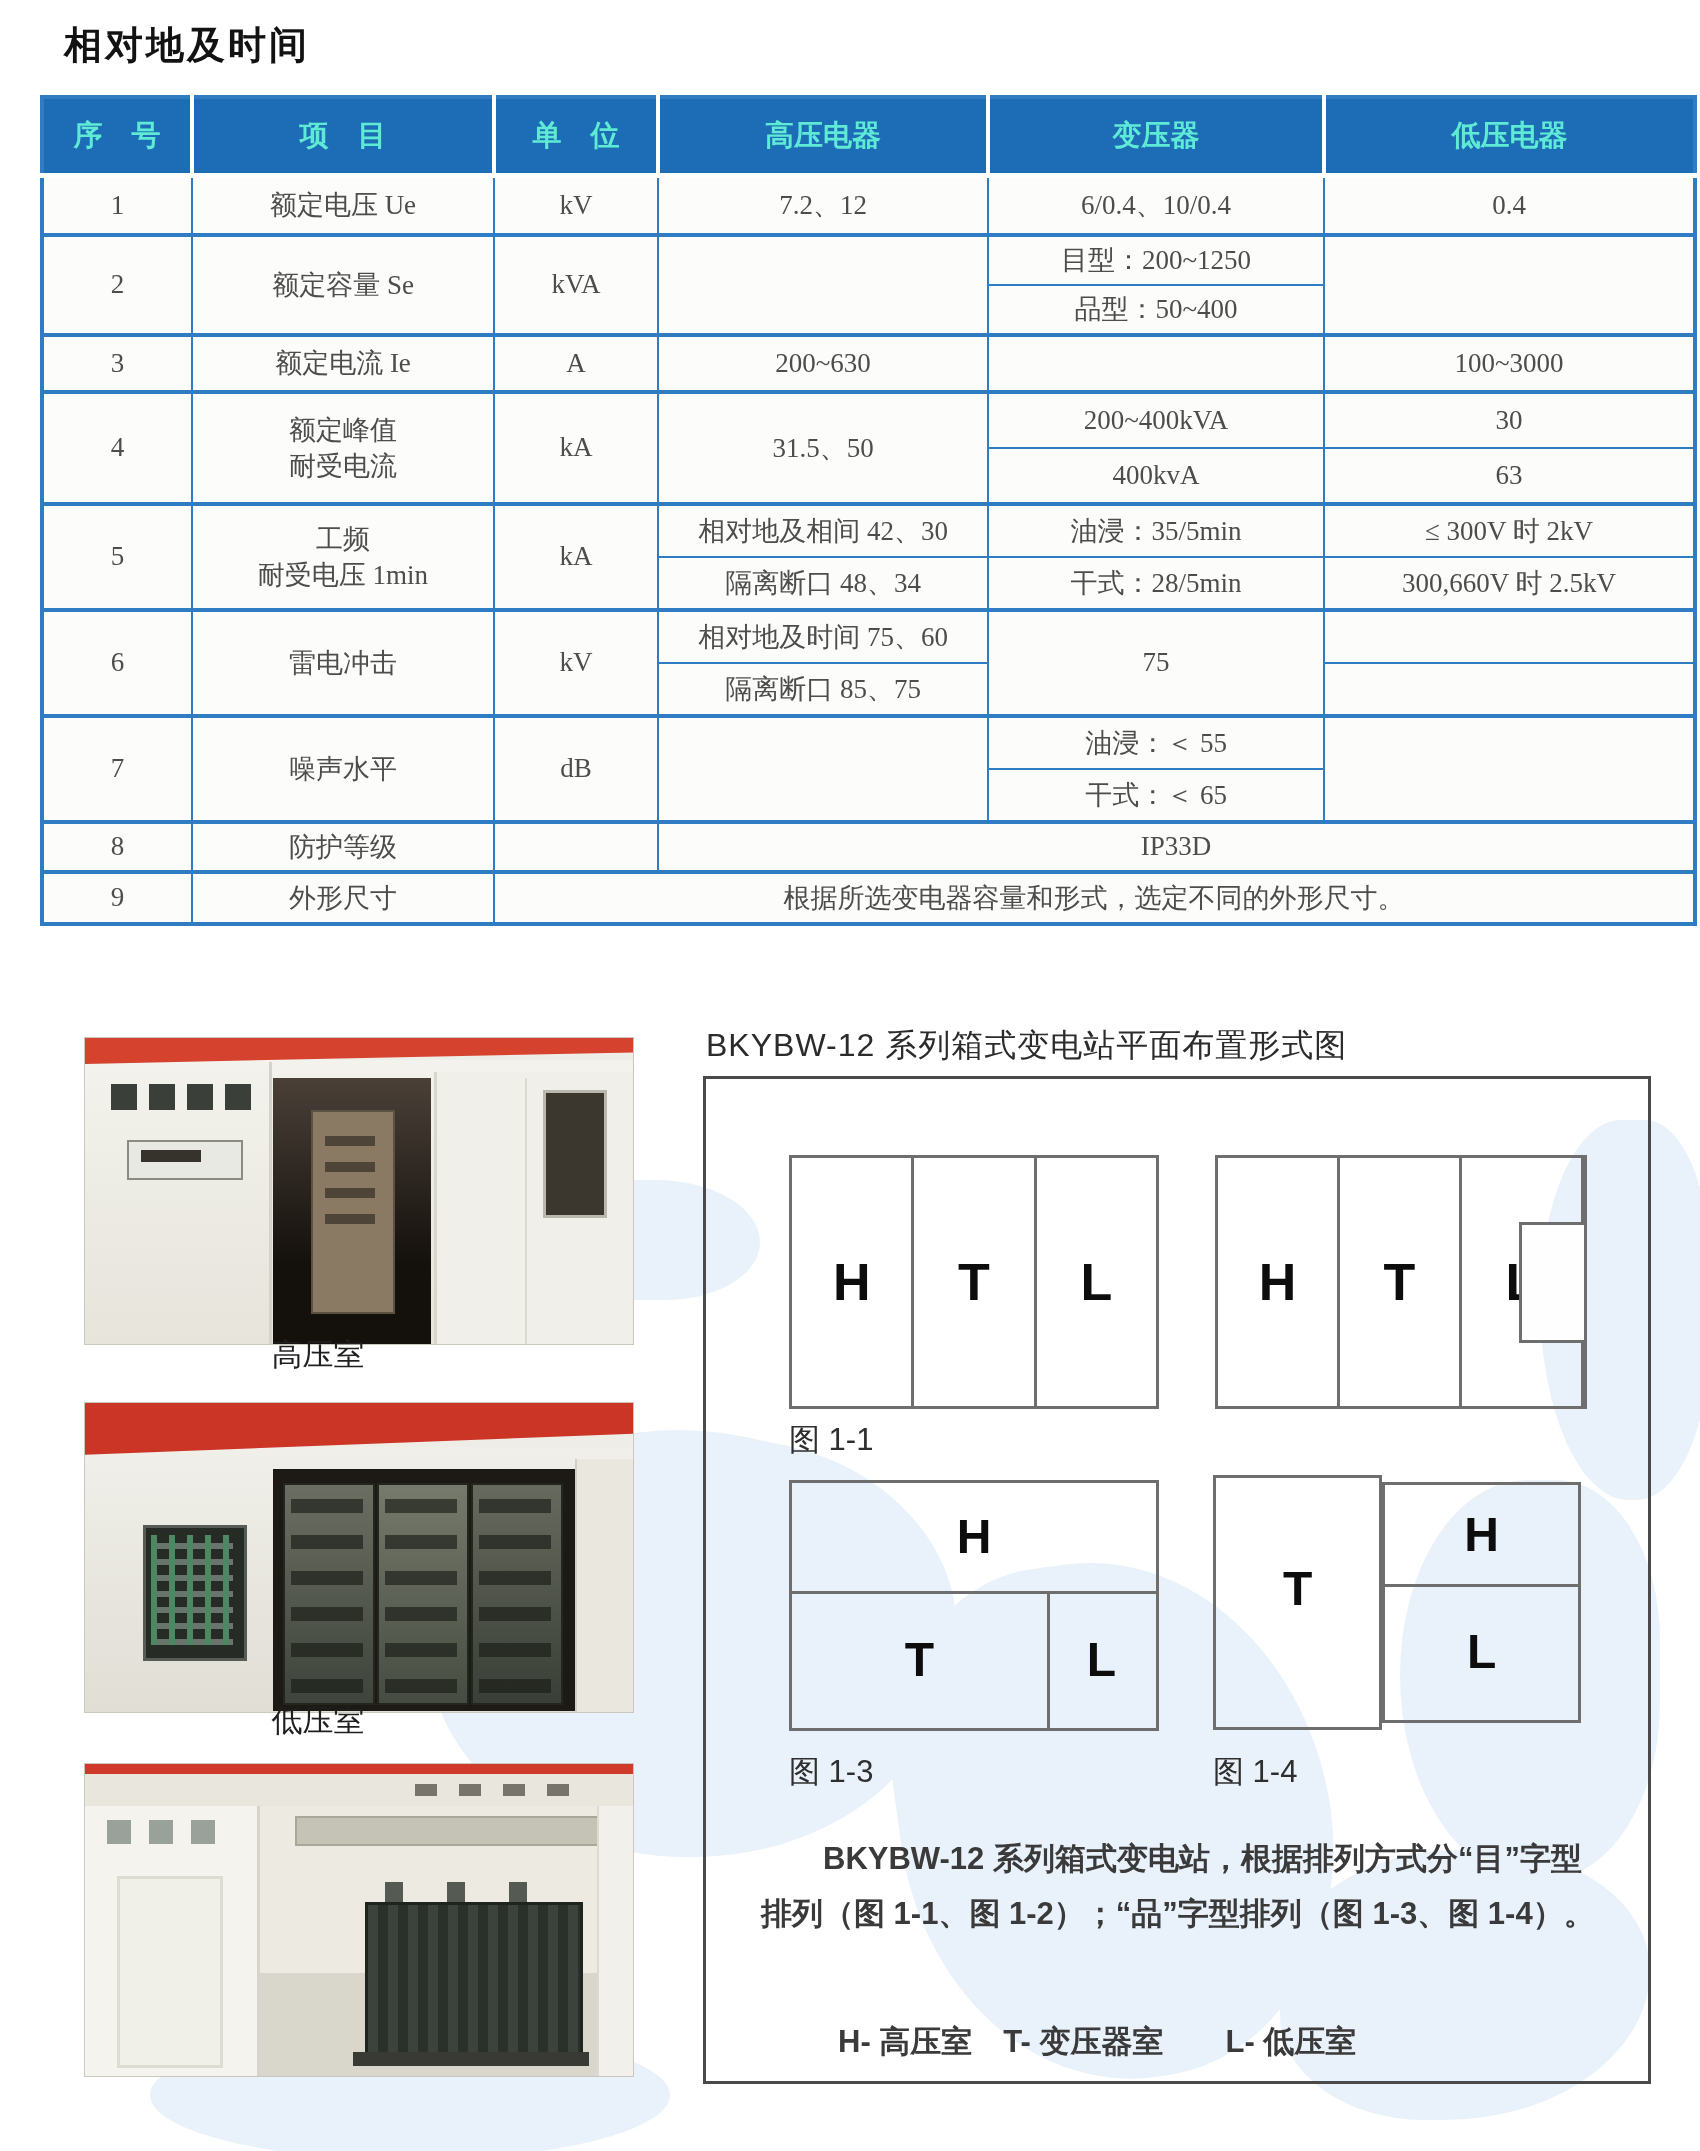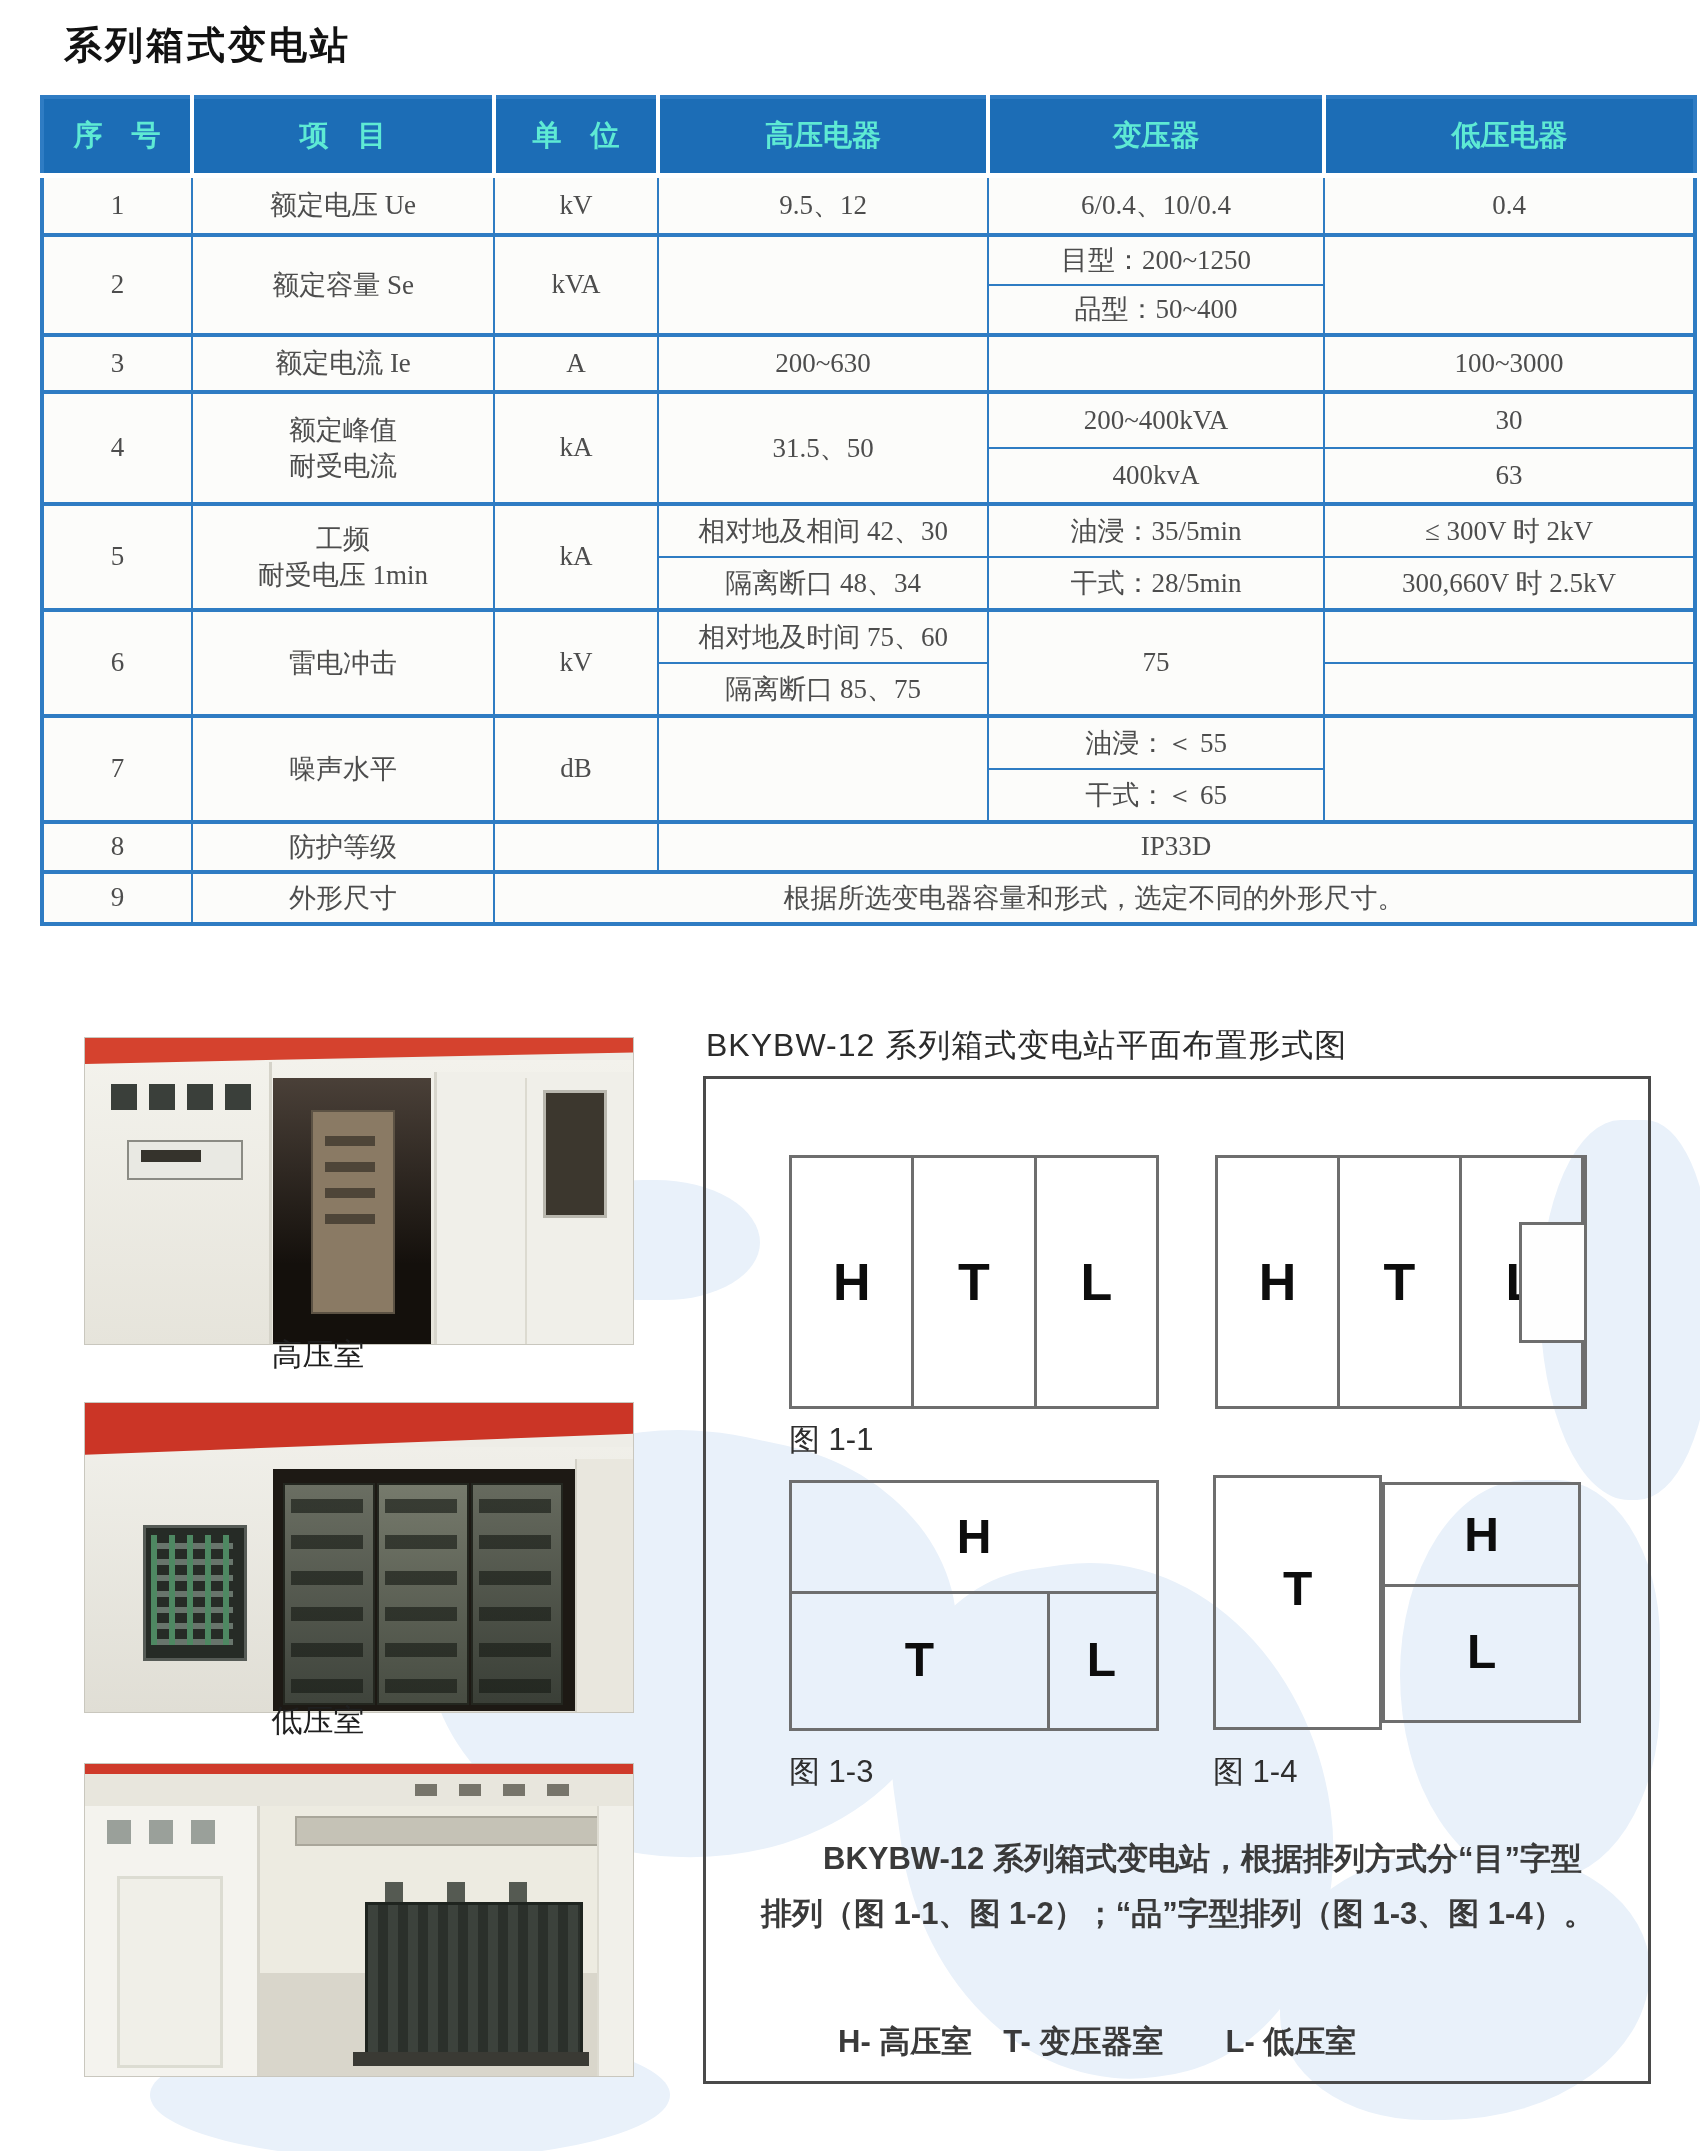--- a/index.html
+++ b/index.html
@@ -125,21 +125,21 @@
 <div class="page">
 
   <div class="blob b1"></div>
   <div class="blob b2"></div>
   <div class="blob b3"></div>
   <div class="blob b4"></div>
   <div class="blob b5"></div>
   <div class="blob b6"></div>
   <div class="blob b7"></div>
 
-  <div class="page-title">系列箱式变电站</div>
+  <div class="page-title">相对地及时间</div>
 
   <table class="spec">
     <colgroup>
       <col style="width:150px">
         <col style="width:302px">
         <col style="width:164px">
       <col style="width:330px">
         <col style="width:336px">
         <col style="width:371px">
     </colgroup>
@@ -151,21 +151,21 @@
         <th>高压电器</th>
         <th>变压器</th>
         <th>低压电器</th>
       </tr>
     </thead>
     <tbody>
       <tr class="rh1 major">
         <td>1</td>
         <td>额定电压 Ue</td>
         <td>kV</td>
-        <td>9.5、12</td>
+        <td>7.2、12</td>
         <td>6/0.4、10/0.4</td>
         <td>0.4</td>
       </tr>
       <tr class="rh2 major">
         <td rowspan="2">2</td>
         <td rowspan="2">额定容量 Se</td>
         <td rowspan="2">kVA</td>
         <td rowspan="2"></td>
         <td>目型：200~1250</td>
         <td rowspan="2"></td>

